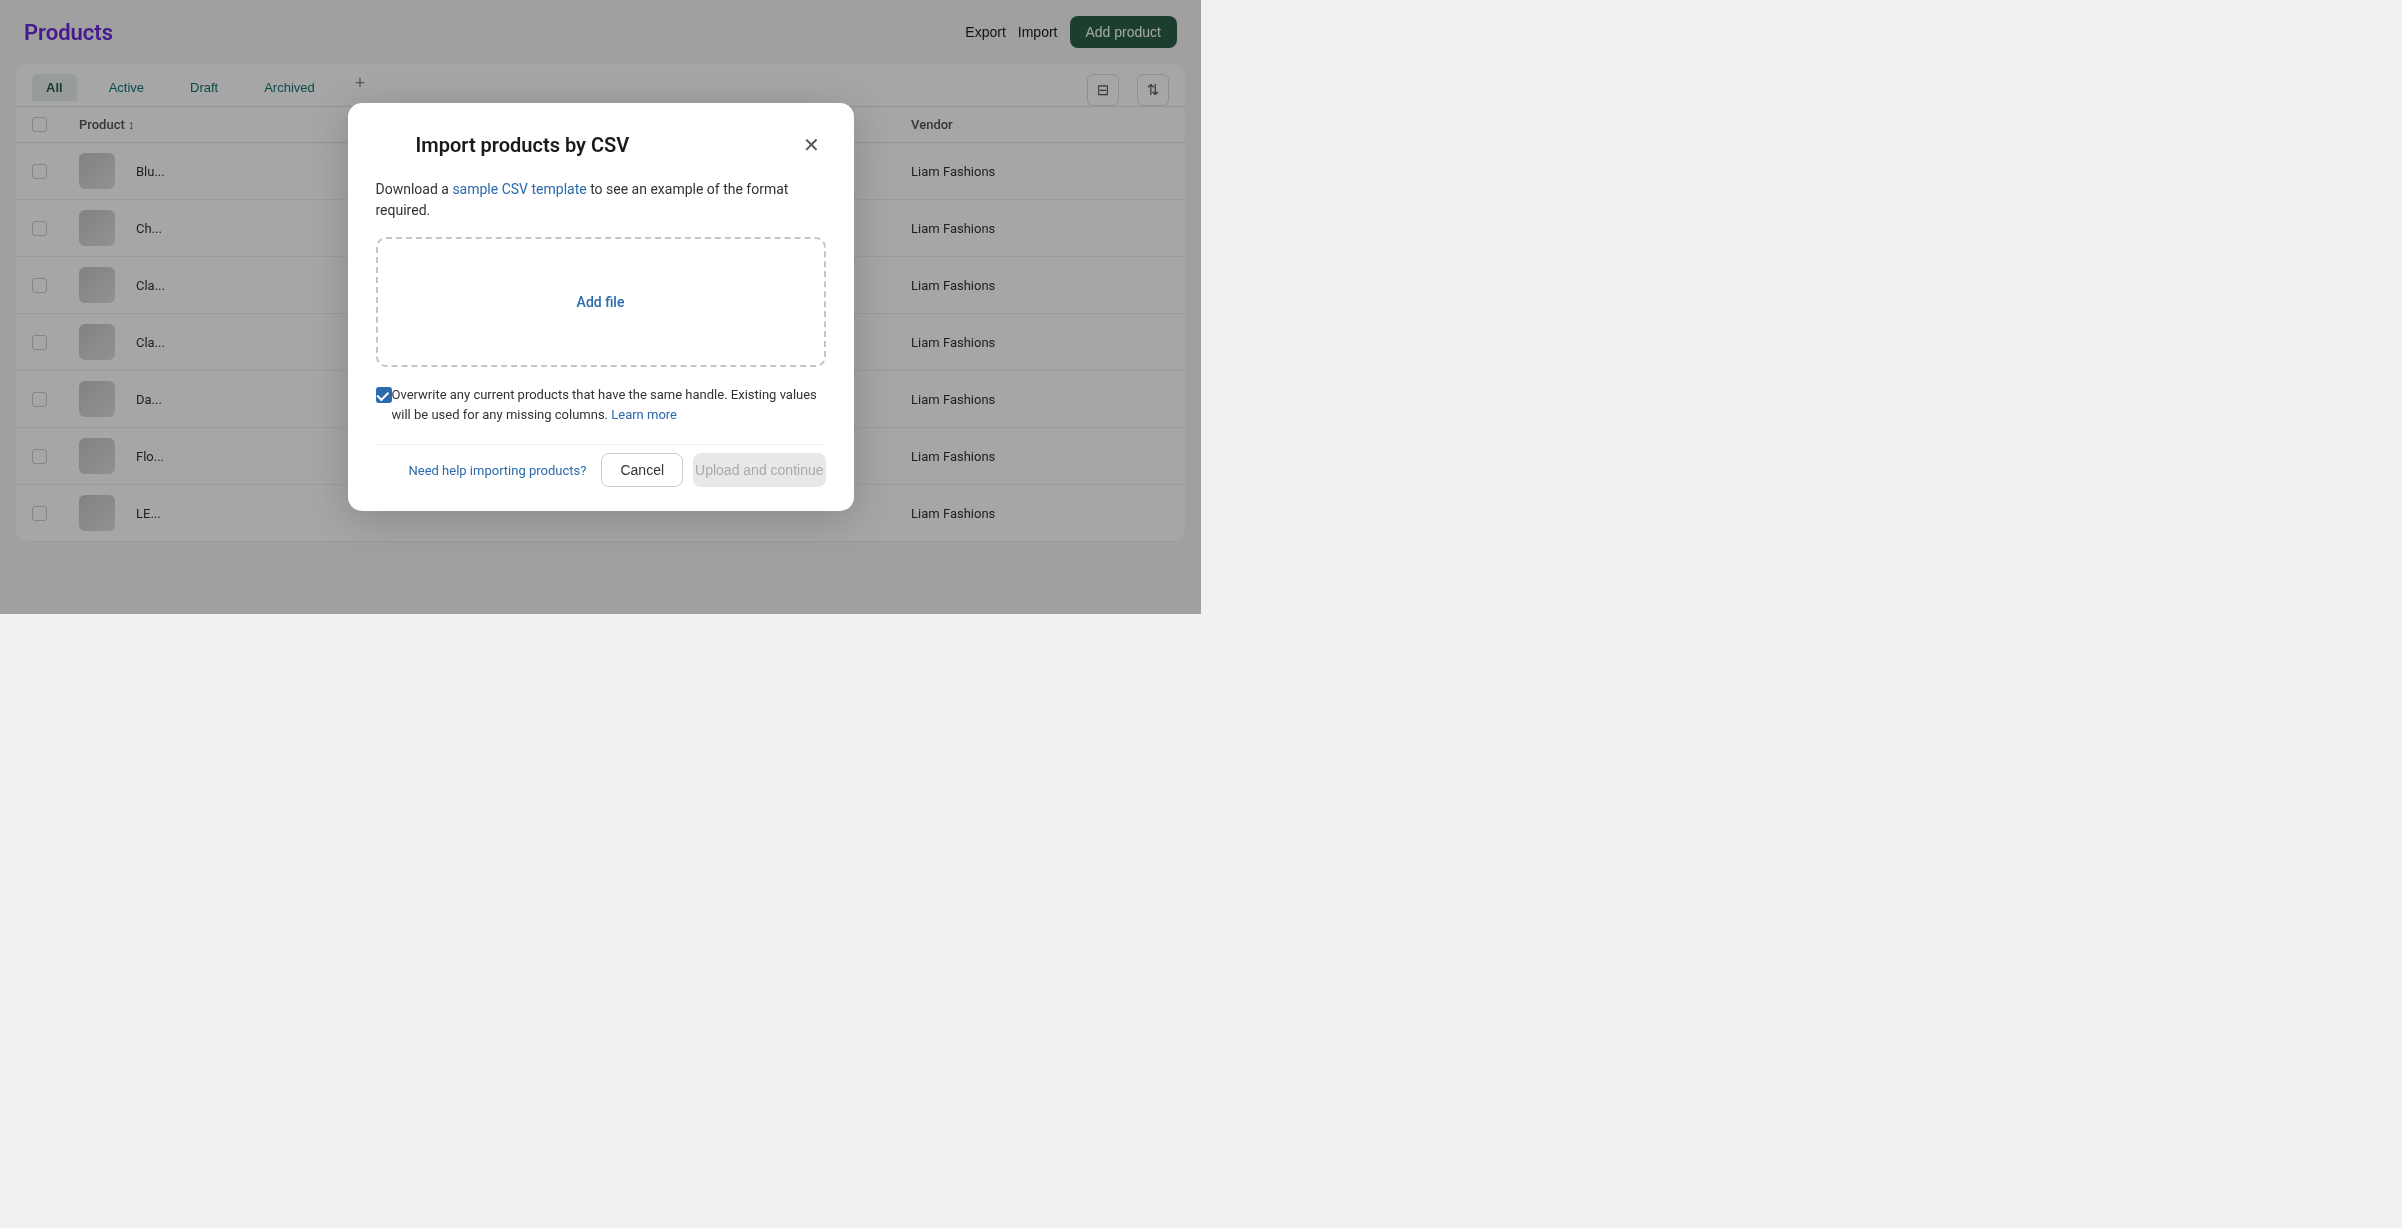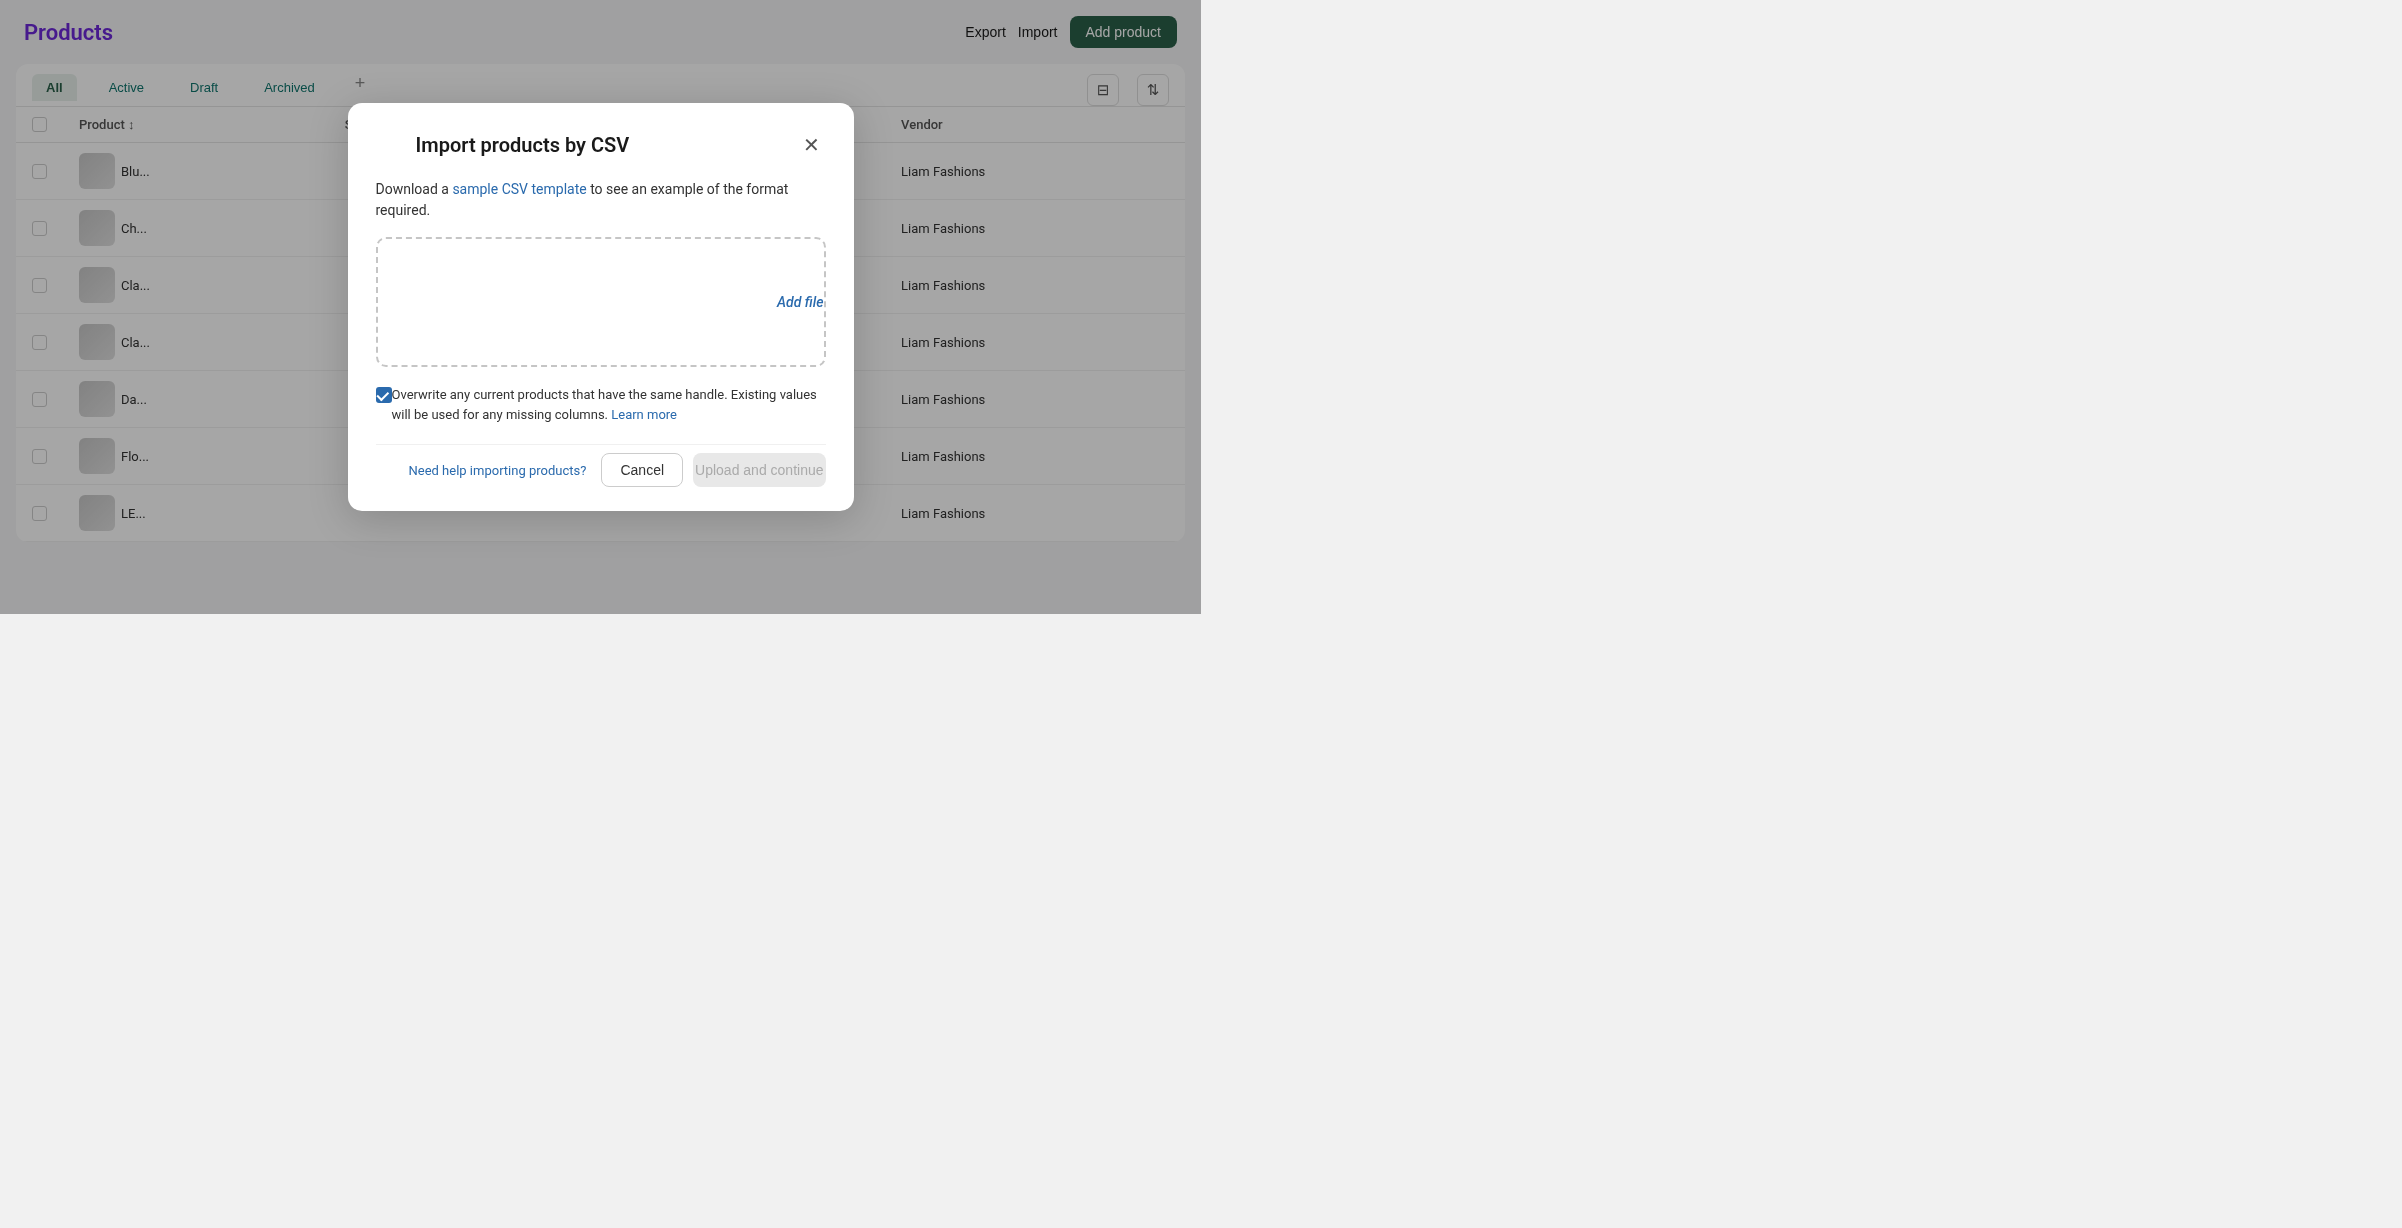--- a/index.html
+++ b/index.html
@@ -126,21 +126,21 @@
     .products-table td {
       padding: 10px 16px;
       font-size: 13px;
       color: #333;
       border-bottom: 1px solid #f0f0f0;
       vertical-align: middle;
     }
     .product-cell {
       display: flex;
       align-items: center;
-      gap: 6px;
+      gap: 21px;
     }
     .product-thumb {
       width: 36px; height: 36px;
       border-radius: 6px;
       background: #e0e0e0;
       flex-shrink: 0;
       overflow: hidden;
     }
     .thumb-placeholder {
       width: 100%; height: 100%;
@@ -223,24 +223,23 @@
       text-decoration: none;
     }
 
     
     .drop-zone {
       border: 2px dashed #c5c5c5;
       border-radius: 10px;
       height: 130px;
       display: flex;
       align-items: center;
-      justify-content: flex-end;
+      justify-content: center;
       margin-bottom: 18px;
       cursor: pointer;
-      font-style: italic;
     }
     .drop-zone-label {
       font-size: 14px;
       color: #2a6aad;
       font-weight: 500;
     }
 
     
     .checkbox-row {
       display: flex;

